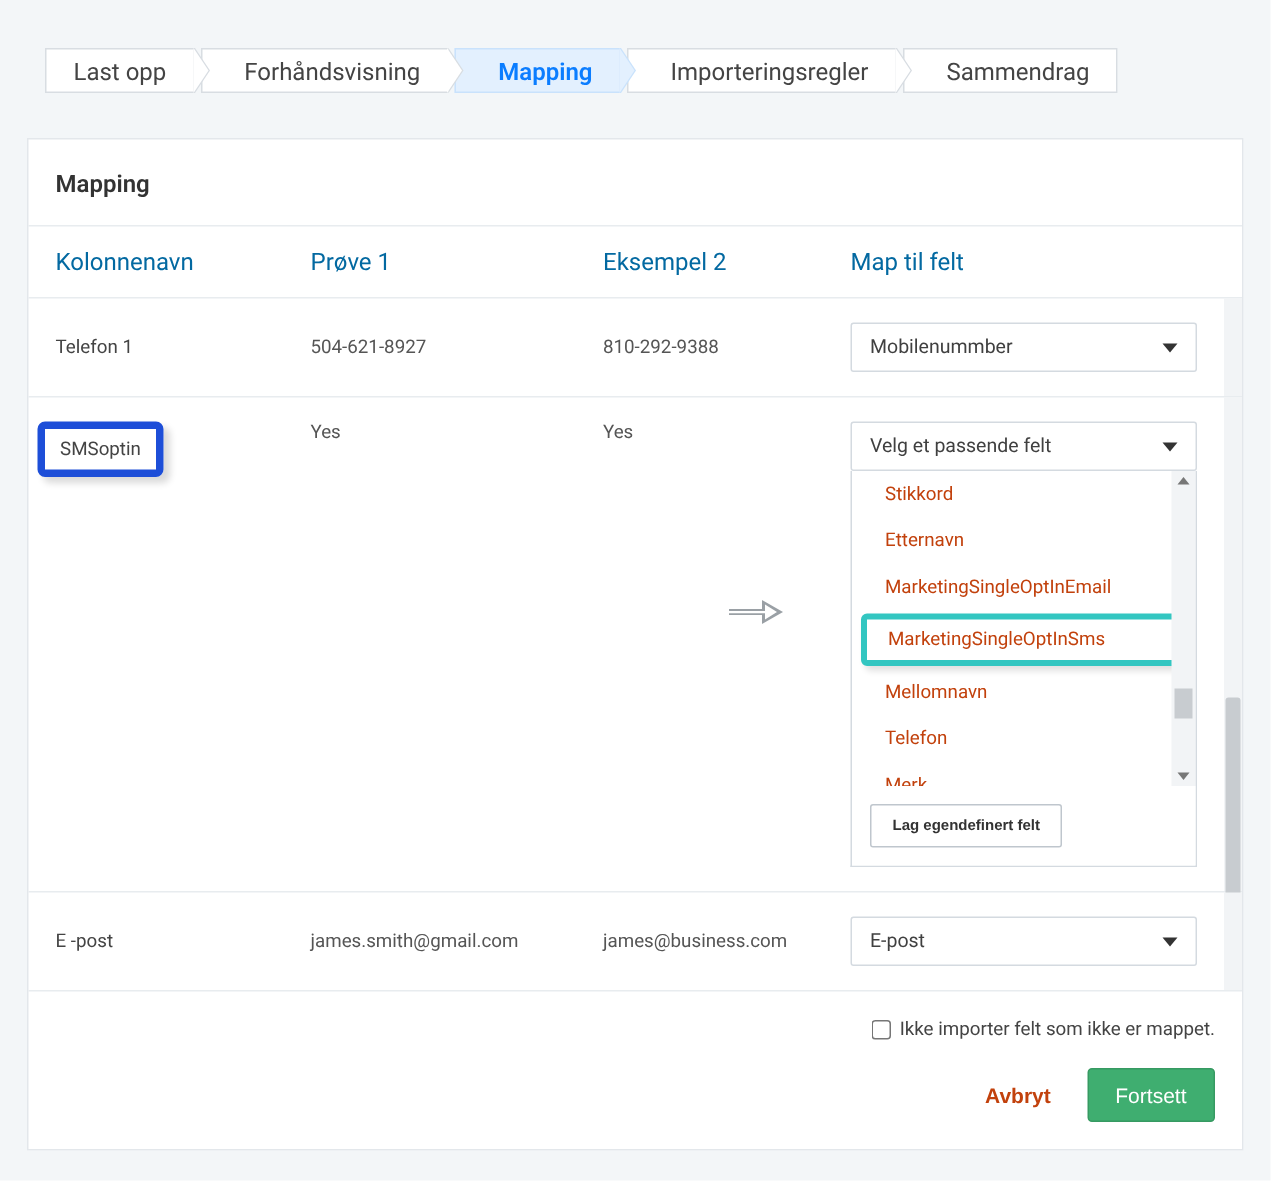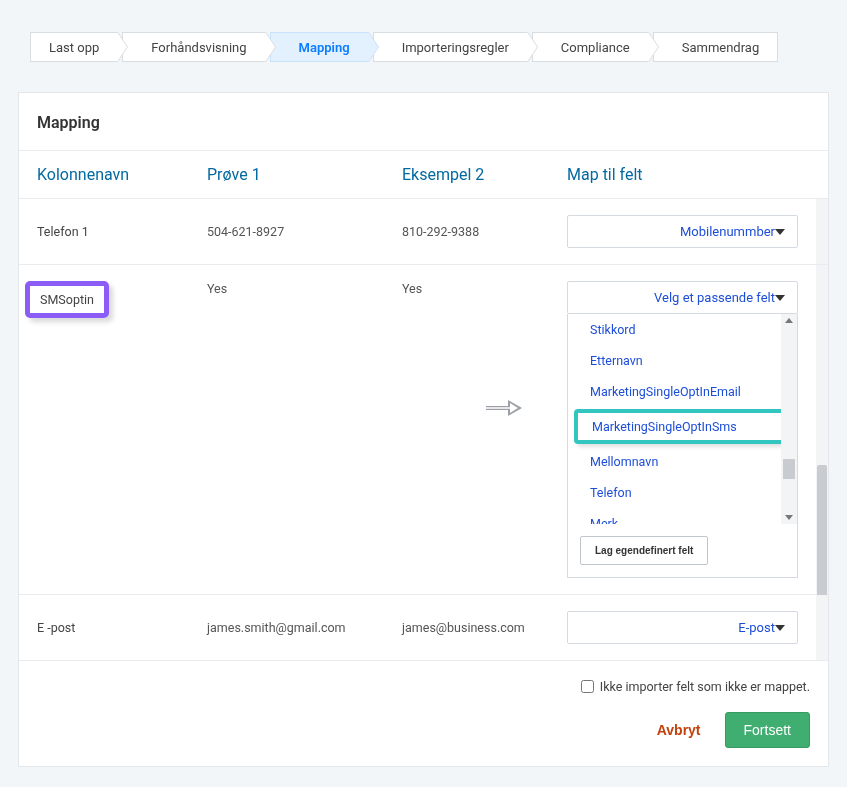--- a/index.html
+++ b/index.html
@@ -20,21 +20,21 @@
       gap: 0;
     }
     .step {
       position: relative;
       height: 30px;
       line-height: 30px;
       padding: 0 18px 0 28px;
       background: #fff;
       border: 1px solid #d8dde2;
       color: #444;
-      font-size: 13px;
+      font-size: 16px;
       margin-right: 4px;
     }
     .step:first-child { padding-left: 18px; }
     .step:after {
       content: "";
       position: absolute;
       right: -10px;
       top: -1px;
       width: 0; height: 0;
       border-top: 15px solid transparent;
@@ -96,24 +96,24 @@
     .grid-row .col-sample { color: #555; }
     .grid-row.expanded { align-items: start; padding-top: 16px; padding-bottom: 16px; }
 
     
     .dropdown {
       border: 1px solid #d4dae0;
       background: #fff;
       padding: 8px 12px;
       border-radius: 2px;
       display: flex;
-      justify-content: flex-end;
+      justify-content: space-between;
       align-items: center;
       font-size: 13px;
-      color: #1d4ed8;
+      color: #404040;
       cursor: pointer;
       margin-right: 18px;
     }
     .dropdown .caret {
       width: 0; height: 0;
       border-left: 5px solid transparent;
       border-right: 5px solid transparent;
       border-top: 6px solid #333;
     }
 
@@ -127,21 +127,21 @@
       position: relative;
     }
     .dd-inner {
       max-height: 210px;
       overflow-y: hidden;
       position: relative;
     }
     .dd-item {
       padding: 8px 22px;
       font-size: 12.5px;
-      color: #1d4ed8;
+      color: #c2410c;
       cursor: pointer;
     }
     .dd-item.highlight {
       border: 4px solid #33c6c1;
       border-radius: 4px;
       margin: 2px 6px;
       padding: 6px 14px;
       box-shadow: 3px 3px 4px rgba(0,0,0,0.12);
     }
     .dd-scrollbar {
@@ -192,21 +192,21 @@
       position: absolute;
       left: 1px; right: 1px;
       top: 200px; height: 140px;
       background: #c8ccd0;
       border-radius: 2px;
     }
 
     
     .hl-box {
       display: inline-block;
-      border: 5px solid #8b5cf6;
+      border: 5px solid #1d4ed8;
       border-radius: 5px;
       padding: 6px 10px;
       margin-left: -12px;
       box-shadow: 4px 4px 5px rgba(0,0,0,0.15);
     }
 
     
     .arrow-anno {
       position: absolute;
       left: 465px;
@@ -250,21 +250,20 @@
     }
   </style>
 </head>
 <body>
 
 <div class="stepper">
   <div class="step">Last opp</div>
   <div class="step">Forhåndsvisning</div>
   <div class="step active">Mapping</div>
   <div class="step">Importeringsregler</div>
-  <div class="step">Compliance</div>
   <div class="step">Sammendrag</div>
 </div>
 
 <div class="panel">
   <div class="panel-title">Mapping</div>
 
   <div class="grid-header">
     <div>Kolonnenavn</div>
     <div>Prøve 1</div>
     <div>Eksempel 2</div>

